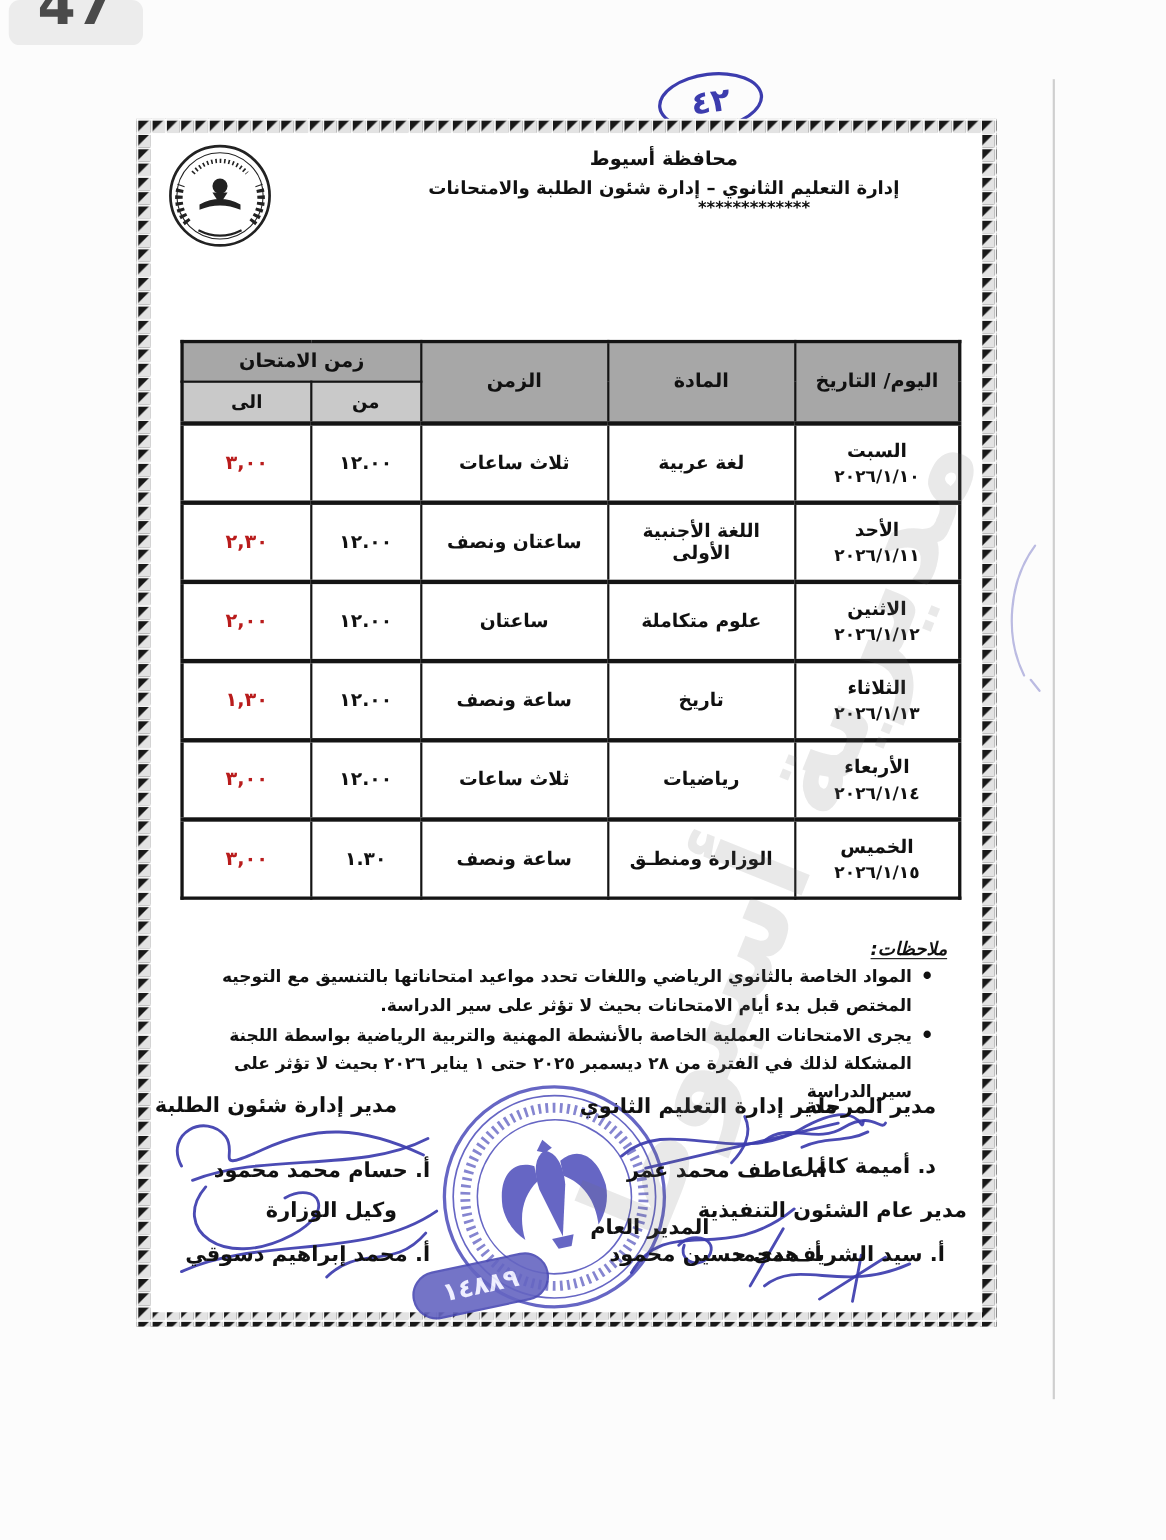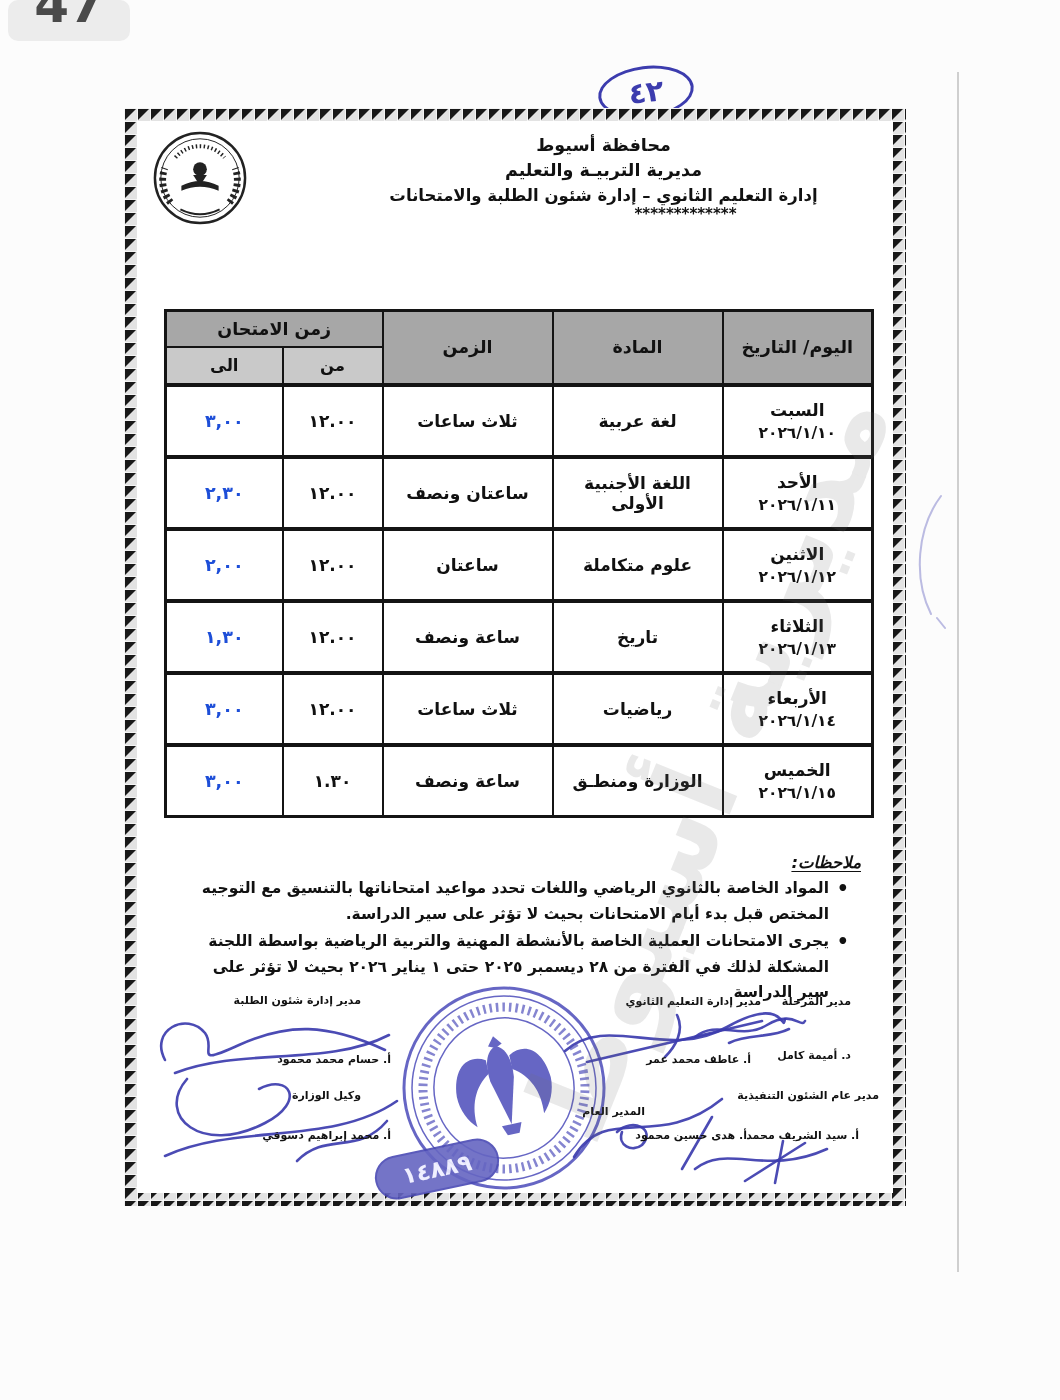--- a/index.html
+++ b/index.html
@@ -86,41 +86,41 @@
     font-weight:bold; padding:0 2px;
   }
   .exam-table { border:3px solid #141414; }
   .exam-table thead th { font-size:17.5px; }
   .exam-table .h-main { background:#a7a7a7; }
   .exam-table .h-span { background:#a7a7a7; height:36px; }
   .exam-table .h-sub  { background:#c9c9c9; height:38px; font-size:16.5px; }
   .exam-table tbody td { height:72px; font-size:17px; border-top-width:4.5px; }
   .exam-table .day-cell .day  { font-size:17px; line-height:24px; }
   .exam-table .day-cell .date { font-size:15.5px; line-height:22px; }
-  .exam-table td.to-cell { color:#1d4ed8; font-size:17.5px; }
+  .exam-table td.to-cell { color:#b91c1c; font-size:17.5px; }
 
   
   .notes { position:absolute; top:700px; right:16px; left:0; padding:0 16px 0 46px;margin-top:32px; }
   .notes .label {
     font-size:16.5px; font-weight:bold; font-style:italic;
     text-decoration:underline; text-underline-offset:3px;
   }
   .notes ul { list-style:none; margin:4px 10px 0 0; }
   .notes li {
     position:relative; padding-right:22px;
     font-size:15.5px; font-weight:bold; line-height:25.5px;
     margin-bottom:2px;
   }
   .notes li::before {
     content:"•"; position:absolute; right:2px; top:0; font-size:19px;
   }
 
   
   .signatures { position:absolute; top:868px; left:0; right:0; height:204px; }
-  .sig-text { position:absolute; font-weight:bold; font-size:11px; white-space:nowrap; z-index:6; }
+  .sig-text { position:absolute; font-weight:bold; font-size:19px; white-space:nowrap; z-index:6; }
   .t0 { top:6px;   right:42px; }
   .n0 { top:60px;  right:42px; }
   .t1 { top:6px;   right:132px; }
   .n1 { top:64px;  right:142px; }
   .t2 { top:5px;   right:532px; }
   .n2 { top:64px;  right:502px; }
   .t3 { top:100px; right:14px; }
   .n3 { top:140px; right:34px; }
   .t4 { top:116px; right:248px;text-align:right; }
   .n4 { top:140px; right:146px; }
@@ -181,21 +181,20 @@
       </g>
       <g fill="#222">
         <circle cx="50" cy="41" r="7"></circle>
         <path d="M43 47 h14 l-7 11 z"></path>
         <path d="M31 58 Q50 48 69 58 L69 63 Q50 55 31 63 Z"></path>
       </g>
     </svg>
 
     <div class="org">
       <div class="l1">محافظة أسيوط</div>
-      <div class="l2">مديرية التربيـة والتعليم</div>
       <div class="l3">إدارة التعليم الثانوي – إدارة شئون الطلبة والامتحانات</div>
       <span class="stars">*************</span>
     </div>
 
 
     <table class="exam-table">
       <colgroup>
         <col style="width:150px">
           <col style="width:170px">
           <col style="width:170px">

